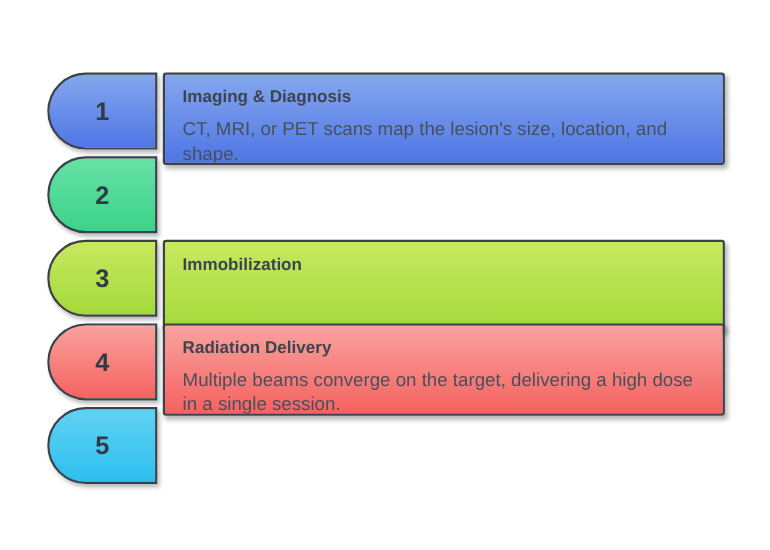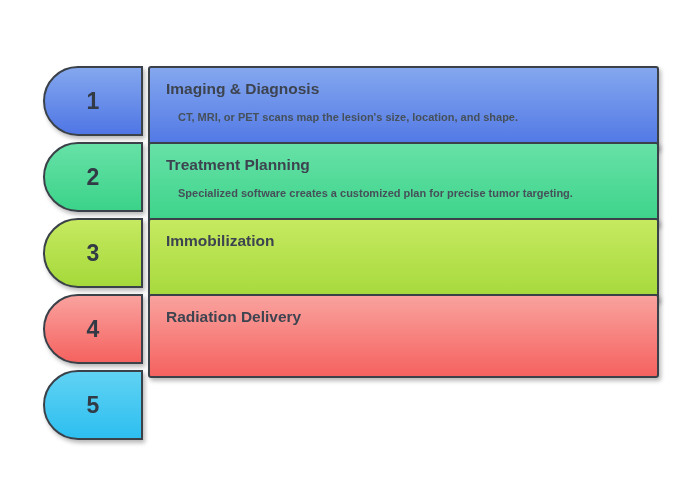--- a/index.html
+++ b/index.html
@@ -59,25 +59,25 @@
     overflow: hidden;
   }
   .title {
     font-size: 15.5px;
     font-weight: 700;
     color: #3d4450;
     line-height: 1.25;
     margin: 0 0 9px 0;
   }
   .desc {
-    font-size: 11px;
-    font-weight: 700;
+    font-size: 17px;
+    font-weight: 400;
     color: #46505a;
     line-height: 1.3;
-    margin: 12px;
+    margin: 0;
   }
 </style>
 </head>
 <body>
 
 <div class="canvas">
   <div class="steps" id="steps">
   <div class="step">
     <div class="badge" style="background: linear-gradient(rgb(132, 167, 238), rgb(79, 118, 229));">
       <span class="num">1</span>
@@ -85,41 +85,38 @@
     <div class="card" style="background: linear-gradient(rgb(132, 167, 238), rgb(79, 118, 229));">
       <div class="title">Imaging &amp; Diagnosis</div>
       <div class="desc">CT, MRI, or PET scans map the lesion's size, location, and shape.</div>
     </div>
   </div>
 
   <div class="step">
     <div class="badge" style="background: linear-gradient(rgb(103, 225, 167), rgb(59, 211, 137));">
       <span class="num">2</span>
     </div>
-    <div class="card" style="background: linear-gradient(rgb(103, 225, 167), rgb(59, 211, 137));">
-      <div class="title">Treatment Planning</div>
-      <div class="desc">Specialized software creates a customized plan for precise tumor targeting.</div>
-    </div>
   </div>
 
   <div class="step">
     <div class="badge" style="background: linear-gradient(rgb(198, 233, 96), rgb(165, 217, 58));">
       <span class="num">3</span>
     </div>
     <div class="card" style="background: linear-gradient(rgb(198, 233, 96), rgb(165, 217, 58));">
       <div class="title">Immobilization</div>
     </div>
   </div>
 
   <div class="step">
     <div class="badge" style="background: linear-gradient(rgb(249, 162, 158), rgb(245, 98, 95));">
       <span class="num">4</span>
     </div>
     <div class="card" style="background: linear-gradient(rgb(249, 162, 158), rgb(245, 98, 95));">
       <div class="title">Radiation Delivery</div>
+      <div class="desc">Multiple beams converge on the target, delivering a high dose in a single session.</div>
     </div>
   </div>
 
   <div class="step">
     <div class="badge" style="background: linear-gradient(rgb(96, 210, 243), rgb(45, 191, 240));">
       <span class="num">5</span>
     </div>
   </div>
 </div>
 </div>

